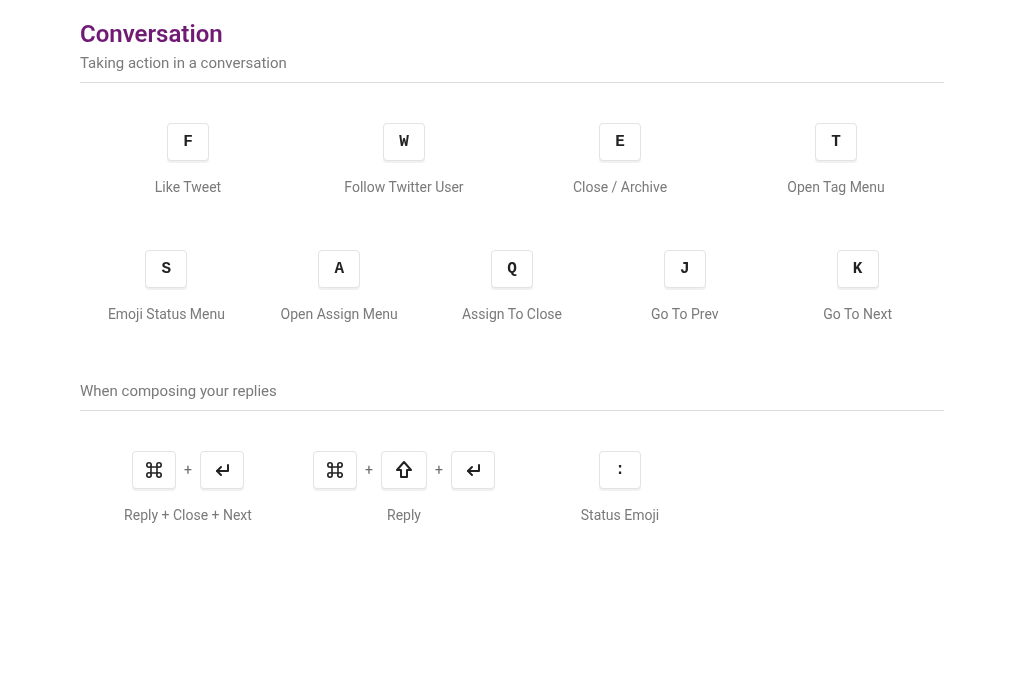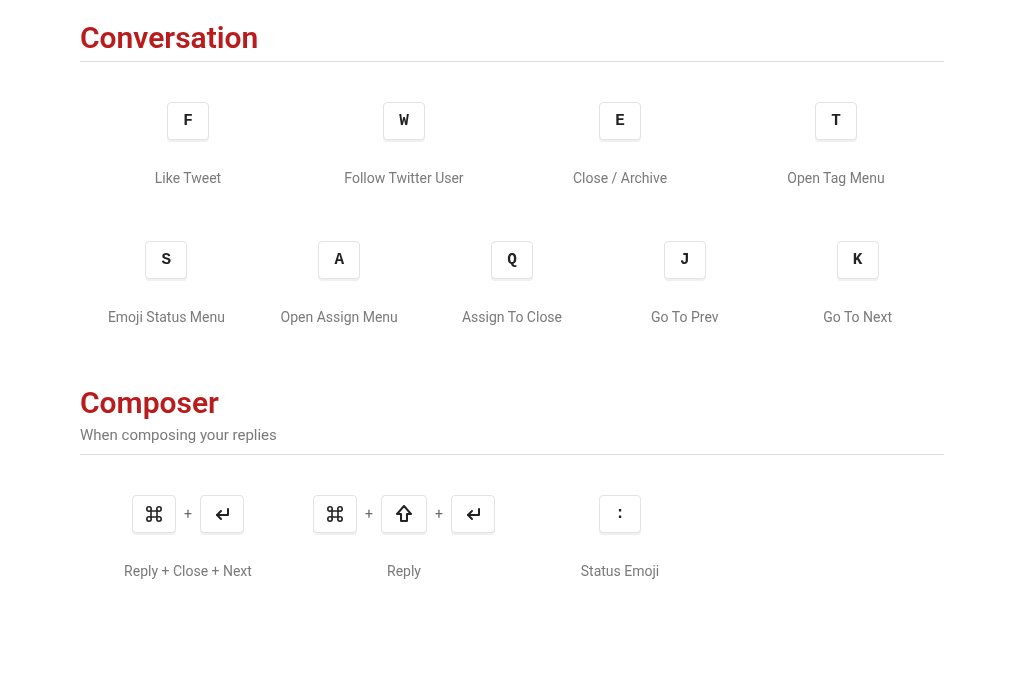--- a/index.html
+++ b/index.html
@@ -11,23 +11,23 @@
     color: #333;
   }
   .page {
     width: 1024px;
     padding: 20px 80px 40px 80px;
   }
   .section {
     margin-bottom: 60px;
   }
   .section-title {
-    font-size: 30px;
+    font-size: 24px;
     font-weight: 600;
-    color: #b91c1c;
+    color: #701a75;
     margin: 0 0 6px 0;
   }
   .section-subtitle {
     font-size: 15px;
     color: #7a7a7a;
     margin: 0 0 10px 0;
   }
   .section-rule {
     border: none;
     border-top: 1px solid #dcdcdc;
@@ -80,29 +80,29 @@
     margin: 0 8px;
     font-size: 14px;
     font-weight: 400;
     color: #6a6a6a;
   }
   .shortcut-label {
     font-size: 14px;
     color: #7a7a7a;
     text-align: center;
     white-space: nowrap;
-    margin-top: 12px;
   }
 </style>
 </head>
 <body>
 
 <div class="page" id="root">
     <div class="section">
       <h2 class="section-title">Conversation</h2>
+      <div class="section-subtitle">Taking action in a conversation</div>
       <hr class="section-rule">
       <div class="shortcut-row four">
         <div class="shortcut-item">
           <div class="key-combo">
             <span class="key">F</span>
           </div>
           <div class="shortcut-label">Like Tweet</div>
         </div>
         <div class="shortcut-item">
           <div class="key-combo">
@@ -150,21 +150,20 @@
         </div>
         <div class="shortcut-item">
           <div class="key-combo">
             <span class="key">K</span>
           </div>
           <div class="shortcut-label">Go To Next</div>
         </div>
       </div>
     </div>
     <div class="section">
-      <h2 class="section-title">Composer</h2>
       <div class="section-subtitle">When composing your replies</div>
       <hr class="section-rule">
       <div class="shortcut-row four">
         <div class="shortcut-item">
           <div class="key-combo">
             <span class="key">
               <svg width="18" height="18" viewBox="0 0 18 18" fill="none" stroke="#222" stroke-width="1.6">
                 <path d="M6,6 H12 V12 H6 Z"></path>
                 <circle cx="4" cy="4" r="2.2"></circle>
                 <circle cx="14" cy="4" r="2.2"></circle>

